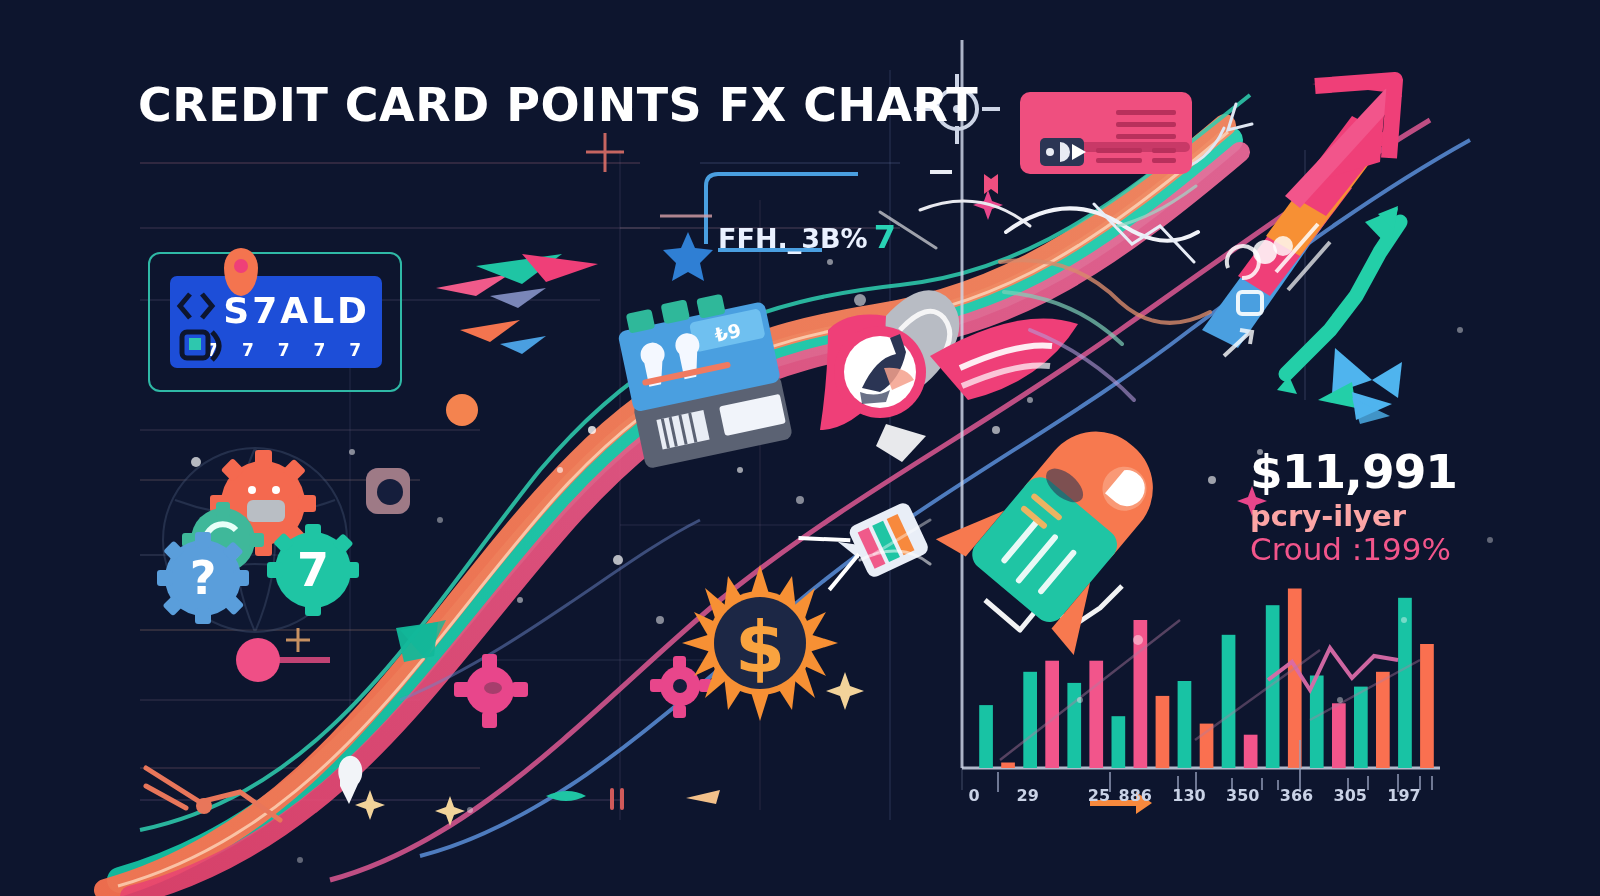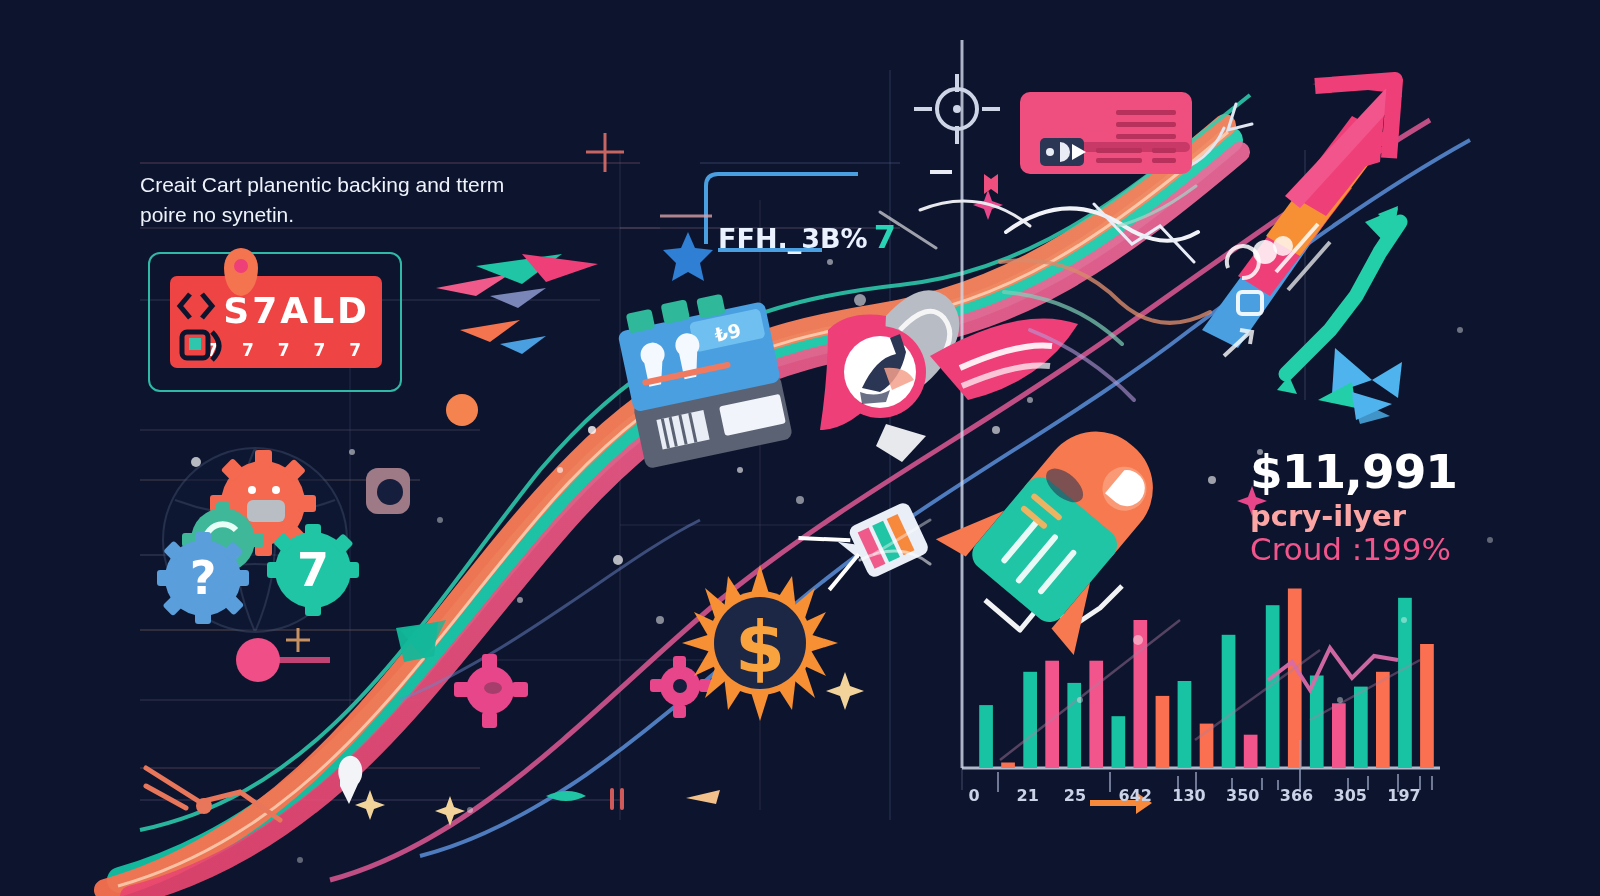--- a/index.html
+++ b/index.html
@@ -44,21 +44,21 @@
   }
   #pct-badge .seven{color:#29d3b6;font-size:32px;margin-left:6px;}
 
   
   #card-badge{
     position:absolute;left:148px;top:252px;width:250px;height:136px;
     border:2px solid #2fb9a6;border-radius:12px;
   }
   #card-badge-inner{
     position:absolute;left:20px;top:22px;width:212px;height:92px;
-    background:#ef4444;border-radius:7px;
+    background:#1d4ed8;border-radius:7px;
   }
   #card-badge-code{
     position:absolute;right:12px;top:14px;
     font-size:36px;font-weight:bold;color:#ffffff;letter-spacing:3px;
     font-family:"DejaVu Sans","Liberation Sans",sans-serif;
   }
   #card-badge-digits{
     position:absolute;right:12px;bottom:8px;
     font-size:17px;font-weight:bold;color:#ffffff;letter-spacing:9px;
     font-family:"DejaVu Sans","Liberation Sans",sans-serif;
@@ -536,21 +536,21 @@
     <path d="M984 174 l14 10 -14 10 z" fill="#ef4f7f"></path>
     <path d="M998 174 l-14 10 14 10 z" fill="#ef4f7f"></path>
     <line x1="930" y1="172" x2="952" y2="172" stroke="#e9ecf4" stroke-width="4"></line>
 
     <path d="M706 186 q0 -12 12 -12 l140 0" stroke="#4a9fe0" stroke-width="4" fill="none"></path>
     <line x1="706" y1="186" x2="706" y2="244" stroke="#4a9fe0" stroke-width="4"></line>
     <line x1="718" y1="250" x2="822" y2="250" stroke="#4a9fe0" stroke-width="4"></line>
     <line x1="660" y1="216" x2="712" y2="216" stroke="#d8a0a8" stroke-width="3" opacity=".8"></line>
   </svg>
 
-  <div id="subtitle">Creait Cart planentic backing and tterm poire no synetin.</div>
+  <div id="title">CREDIT CARD POINTS FX CHART</div>
 
   <div id="pct-badge">
     <span>FFH._3B%</span><span class="seven">7</span>
   </div>
 
   <div id="card-badge">
     <div id="card-badge-inner">
       <div id="card-badge-code">S7ALD</div>
       <div id="card-badge-digits">7 7 7 7 7</div>
     </div>
@@ -565,23 +565,23 @@
   </div>
 
   <div id="kpi-wrap">
     <div id="kpi-value">$11,991</div>
     <div id="kpi-sub1">pcry-ilyer</div>
     <div id="kpi-sub2">Croud :199%</div>
   </div>
 
   <div id="xaxis-labels">
       <span style="left: 14px;">0</span>
-      <span style="left: 67.75px;">21</span>
-      <span style="left: 115px;">25</span>
-      <span style="left: 175.25px;">642</span>
+      <span style="left: 67.75px;">29</span>
+      <span style="left: 139px;">25</span>
+      <span style="left: 175.25px;">886</span>
       <span style="left: 229px;">130</span>
       <span style="left: 282.75px;">350</span>
       <span style="left: 336.5px;">366</span>
       <span style="left: 390.25px;">305</span>
       <span style="left: 444px;">197</span>
     </div>
 
 </div>
 
 </body></html>

